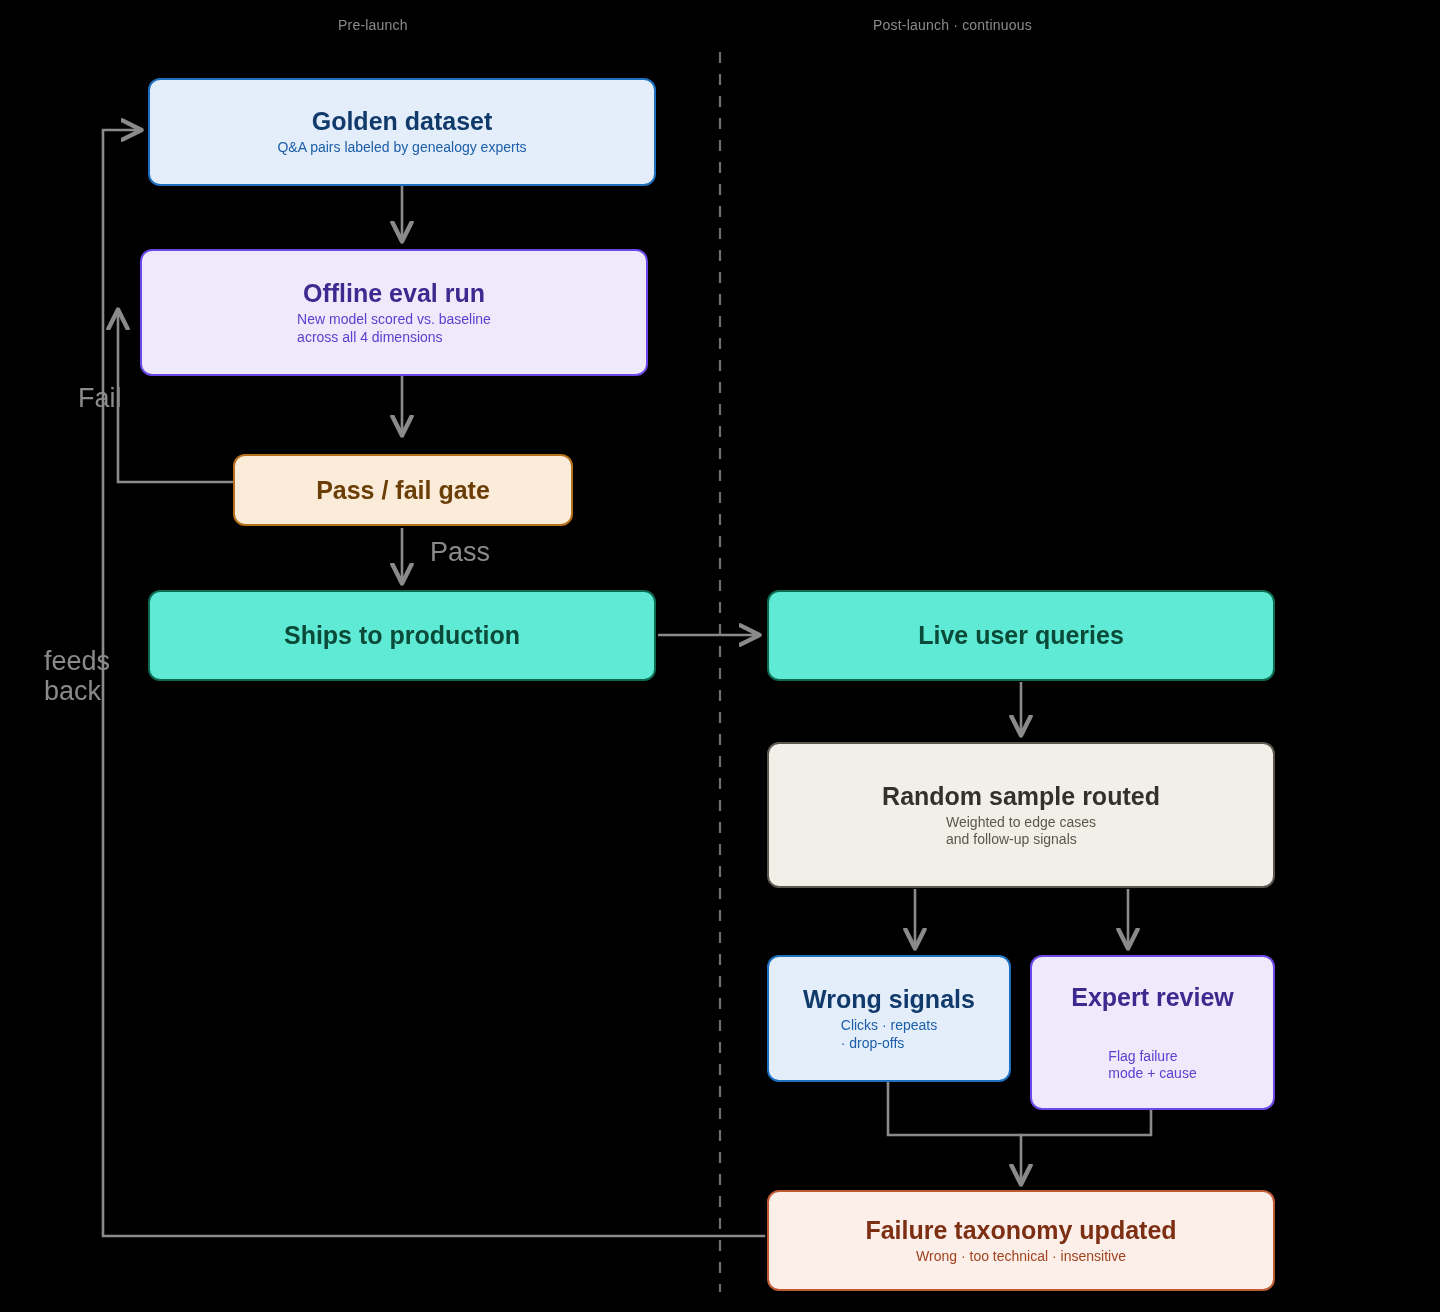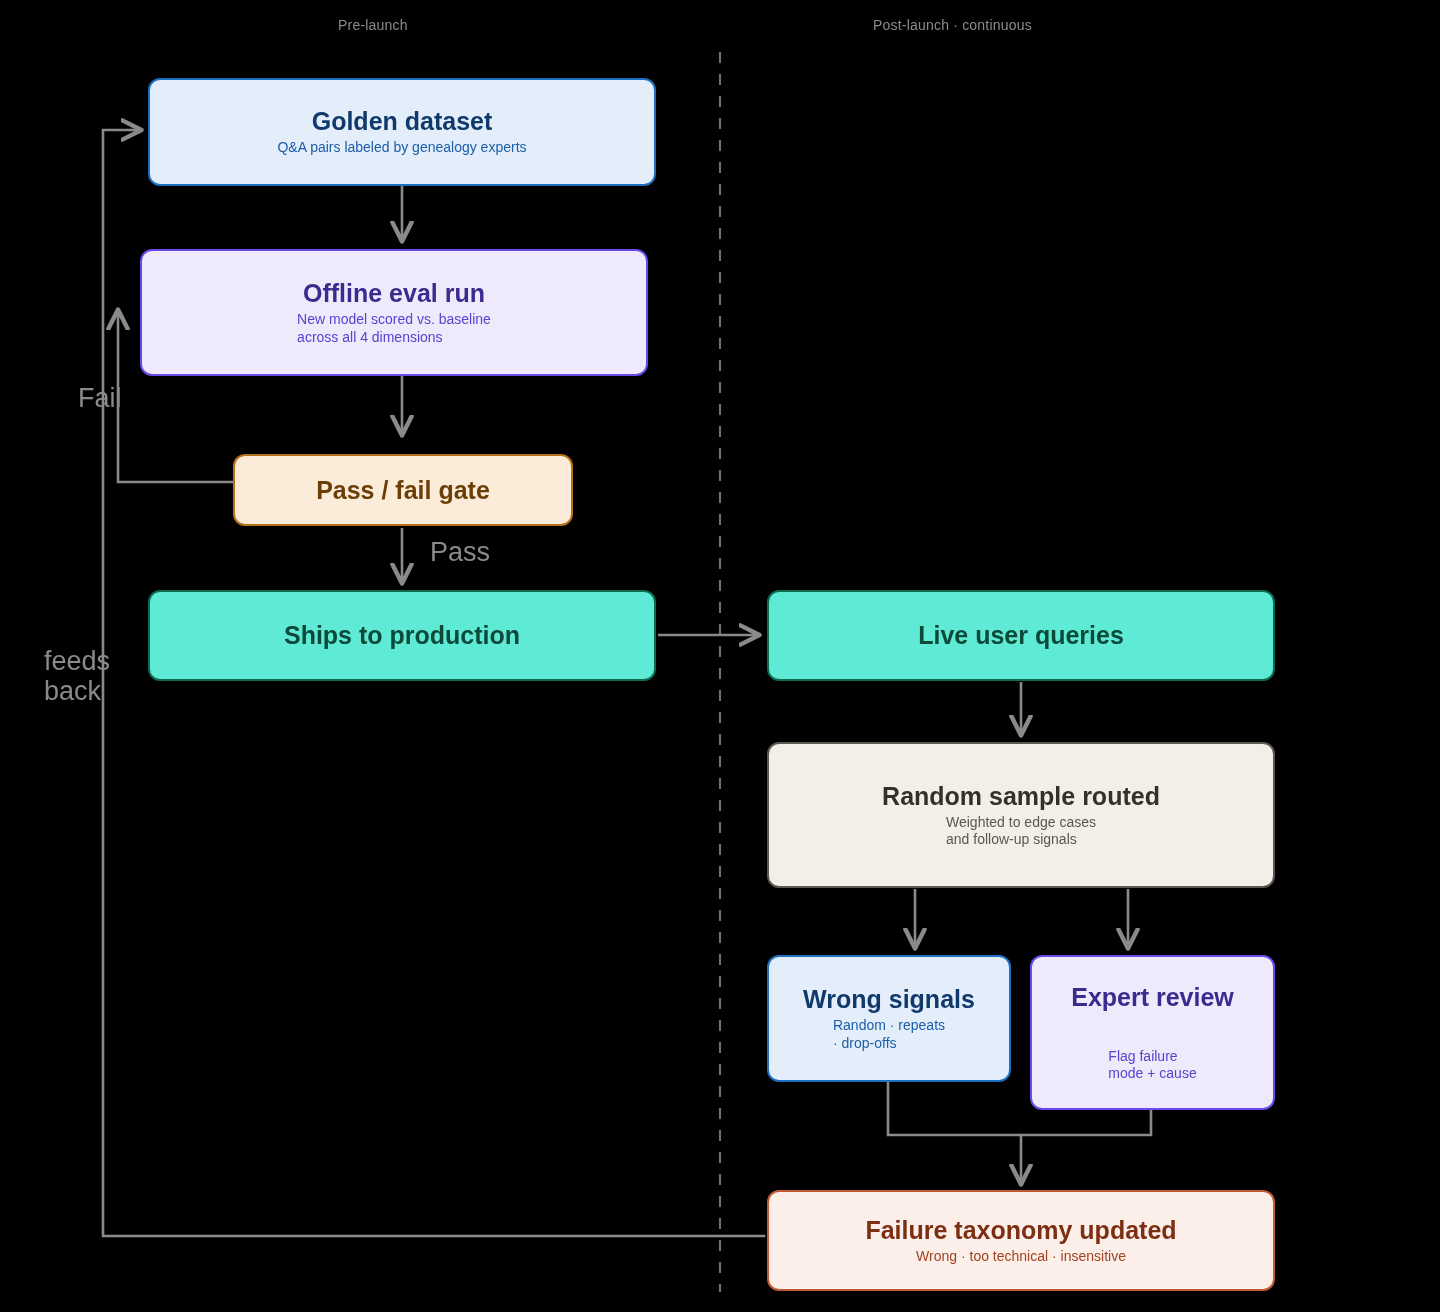--- a/index.html
+++ b/index.html
@@ -125,21 +125,21 @@
     <div class="title">Random sample routed</div>
     <div class="sub">
         <div>Weighted to edge cases</div>
         <div>and follow-up signals</div>
       </div>
   </div>
 
   <div class="node blue" style="left:767px;top:955px;width:244px;height:127px;">
     <div class="title">Wrong signals</div>
     <div class="sub">
-        <div>Random · repeats</div>
+        <div>Clicks · repeats</div>
         <div>· drop-offs</div>
       </div>
   </div>
 
   <div class="node purple" style="left:1030px;top:955px;width:245px;height:155px;gap:33px;">
     <div class="title">Expert review</div>
     <div class="sub">
         <div>Flag failure</div>
         <div>mode + cause</div>
       </div>

